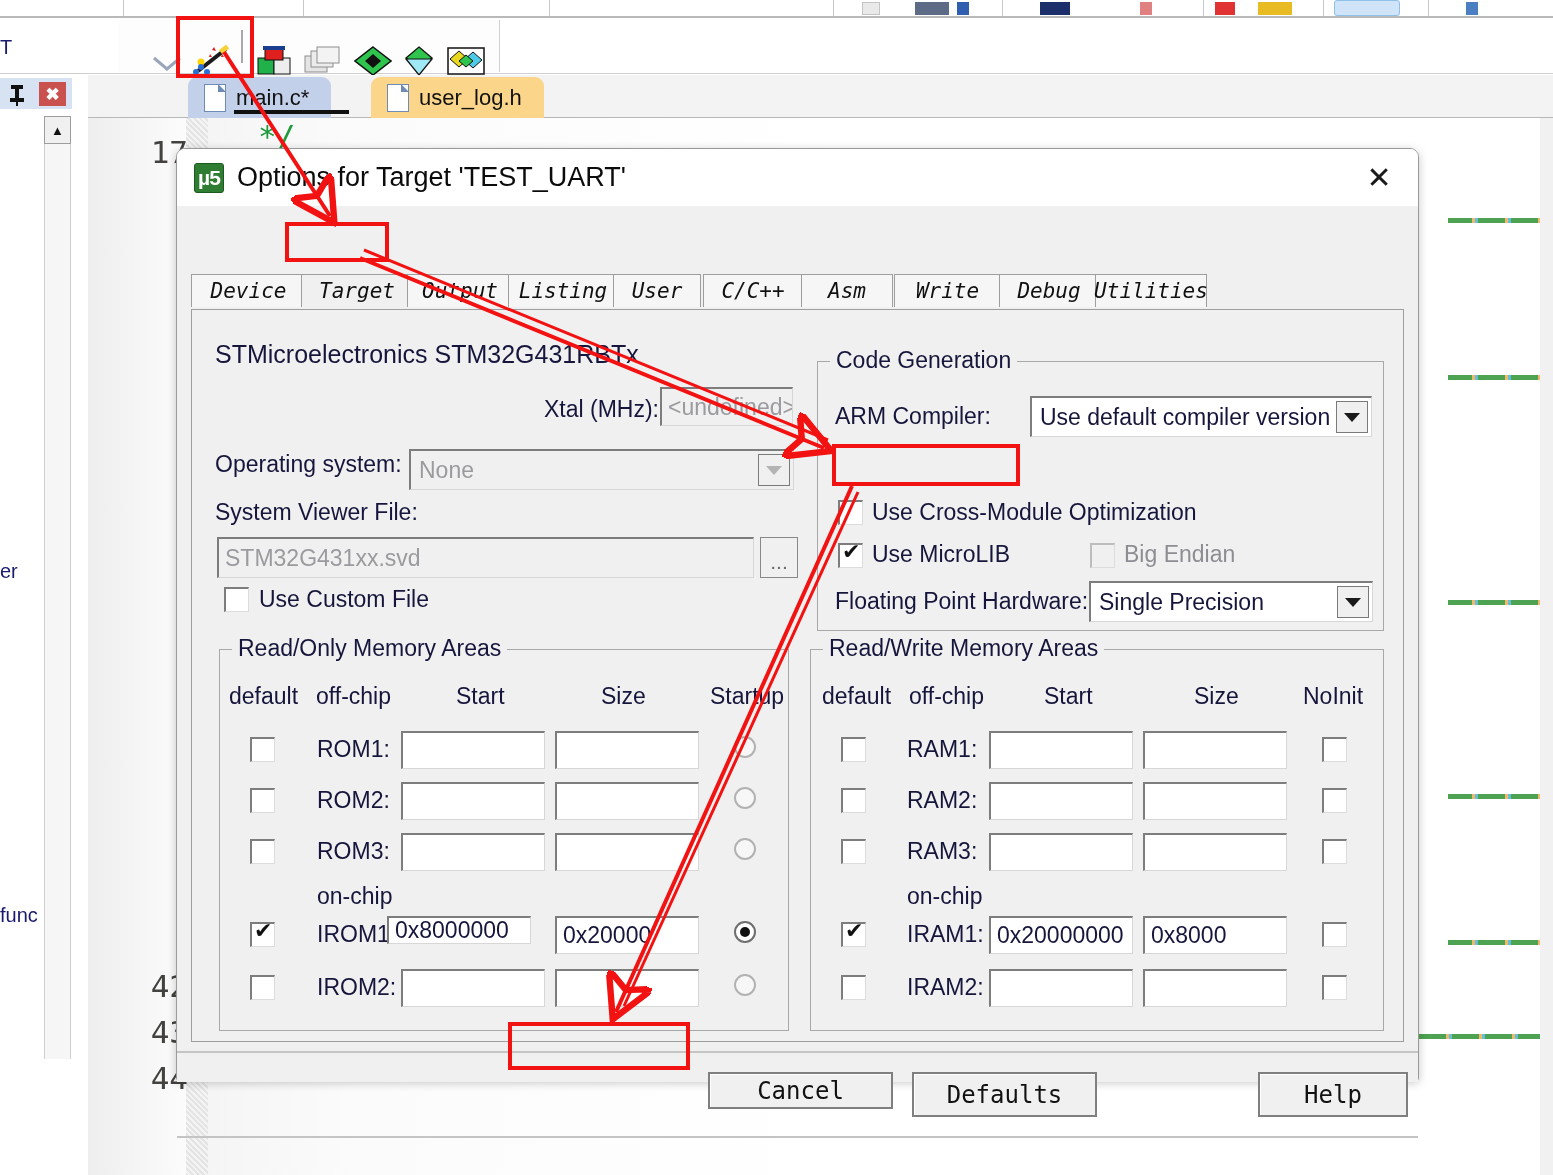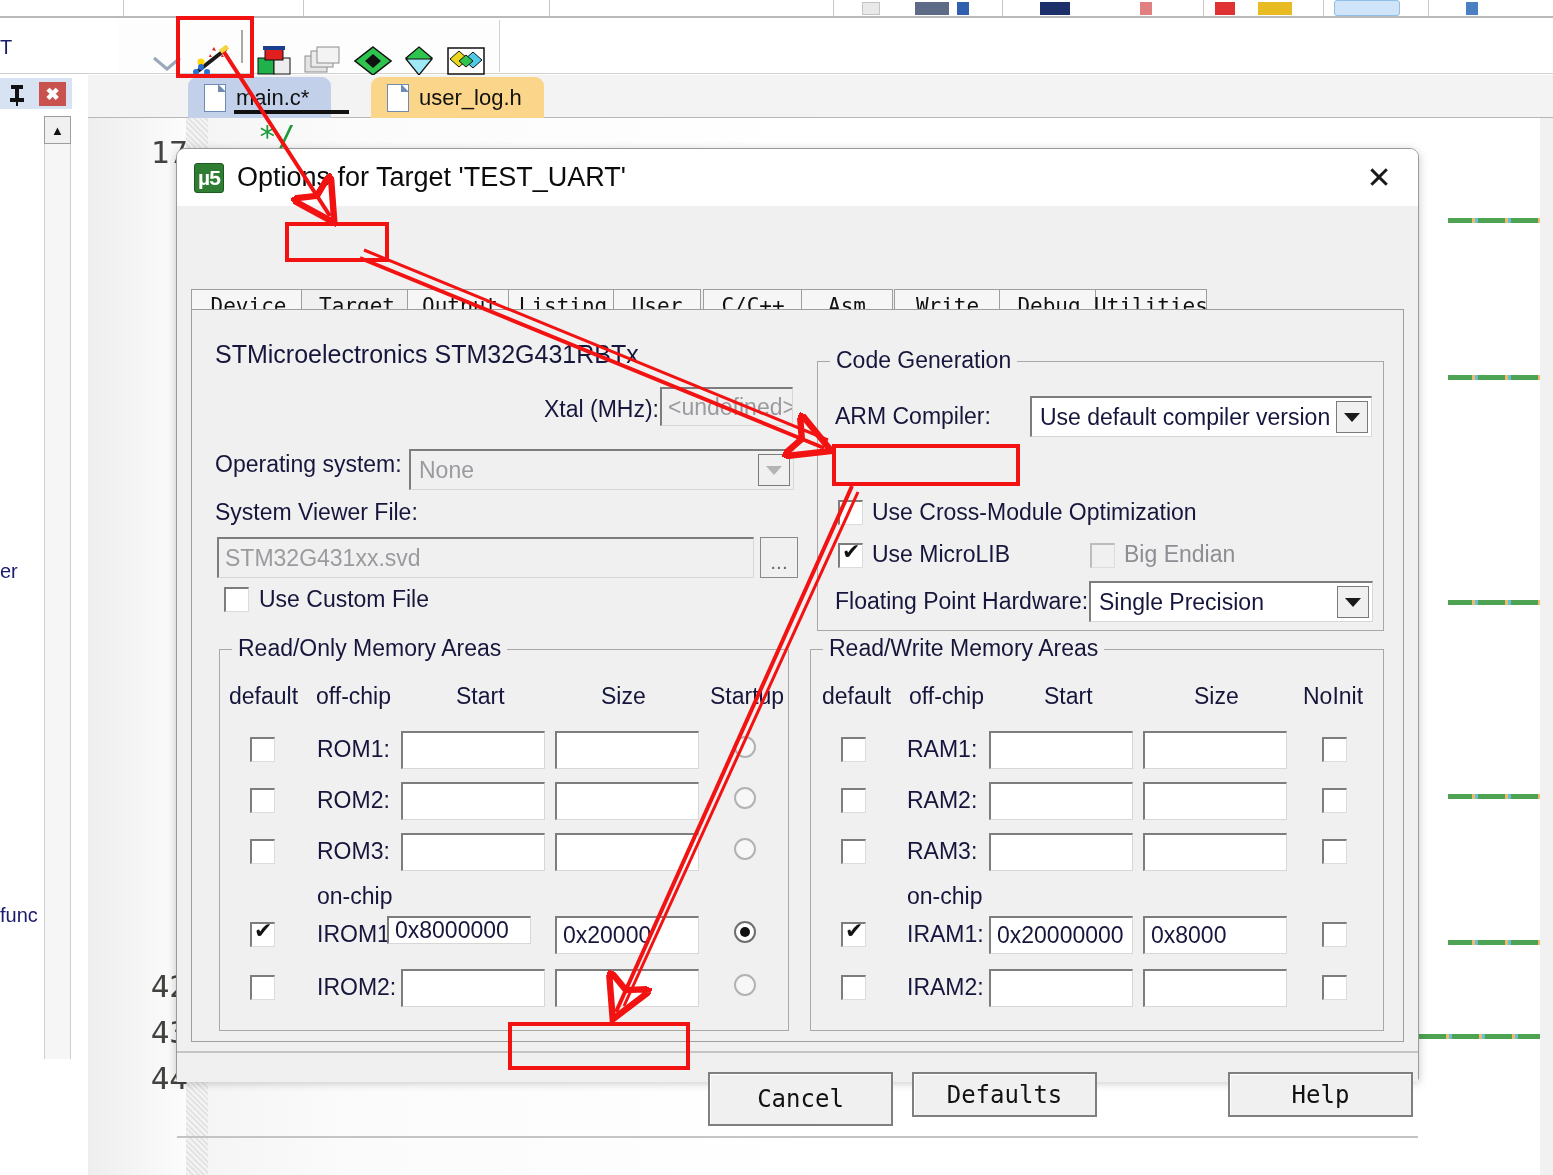--- a/index.html
+++ b/index.html
@@ -151,21 +151,21 @@
     font-size: 30px; color: #1a1a1a; line-height: 1;
   }
 
   .dlg-body {
     position: absolute; left: 0; top: 57px; width: 100%; height: 876px;
     background: #f0f0f0;
   }
 
   
   .tabbar {
-    position: absolute; left: 14px; top: 83px; width: 1022px; height: 33px;
+    position: absolute; left: 14px; top: 68px; width: 1022px; height: 33px; font-style: italic;
   }
   .dtab {
     position: absolute; top: 0; height: 33px;
     background: #f6f6f6; border: 1px solid #9e9e9e; border-bottom: none;
     display: flex; align-items: center; justify-content: center;
     font-family: "DejaVu Sans Mono", monospace; font-size: 21px; color: #111;
     padding: 0 6px;
   }
   .dtab.selected { background: #f0f0f0; }
   .tabpage {
@@ -536,23 +536,23 @@
       <div class="tfield" style="left:966px;top:710px;width:144px;height:38px">0x8000</div>
       <div class="cb" style="left:1145px;top:716px"></div>
 
       <div class="cb" style="left:664px;top:769px"></div>
       <div class="lbl" style="left:730px;top:768px">IRAM2:</div>
       <div class="tfield" style="left:812px;top:763px;width:144px;height:38px"></div>
       <div class="tfield" style="left:966px;top:763px;width:144px;height:38px"></div>
       <div class="cb" style="left:1145px;top:769px"></div>
 
       <div class="dlg-sep" style="top:845px"></div>
-      <div class="btn" style="left:531px;top:866px;width:185px;height:54px">Cancel</div>
+      <div class="btn" style="left:531px;top:866px;width:185px;height:37px">Cancel</div>
       <div class="btn" style="left:735px;top:866px;width:185px;height:45px">Defaults</div>
-      <div class="btn" style="left:1051px;top:866px;width:185px;height:45px">Help</div>
+      <div class="btn" style="left:1081px;top:866px;width:150px;height:45px">Help</div>
       <div class="dlg-sep" style="top:930px"></div>
     </div>
   </div>
 
   <div class="redbox" style="left:176px;top:16px;width:78px;height:62px"></div>
   <div class="redbox" style="left:285px;top:222px;width:104px;height:40px"></div>
   <div class="redbox" style="left:832px;top:444px;width:188px;height:42px"></div>
   <div class="redbox" style="left:508px;top:1022px;width:182px;height:48px"></div>
 
   <svg class="annot-svg">

